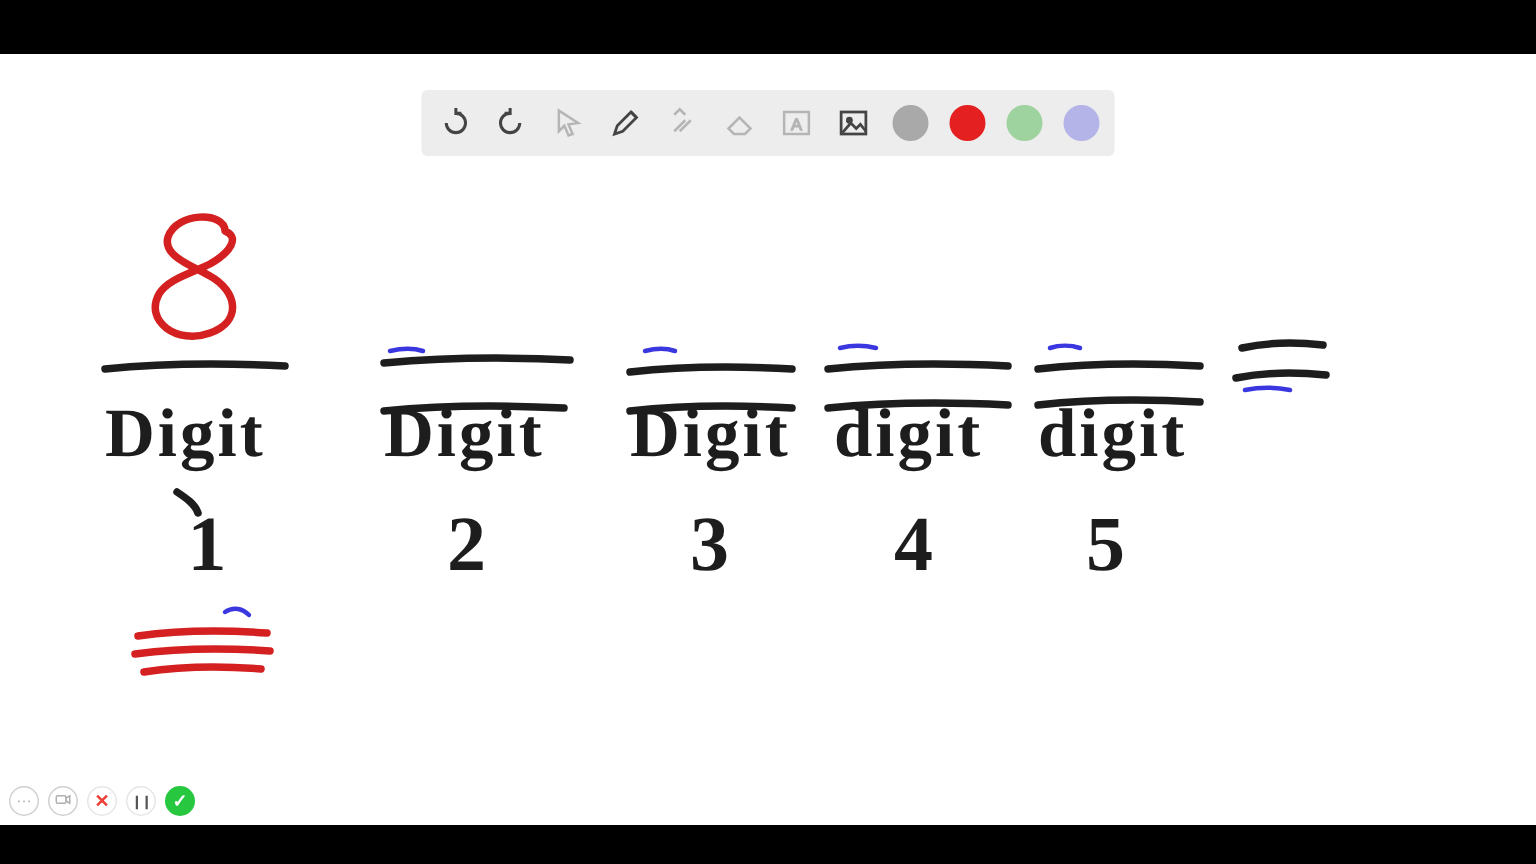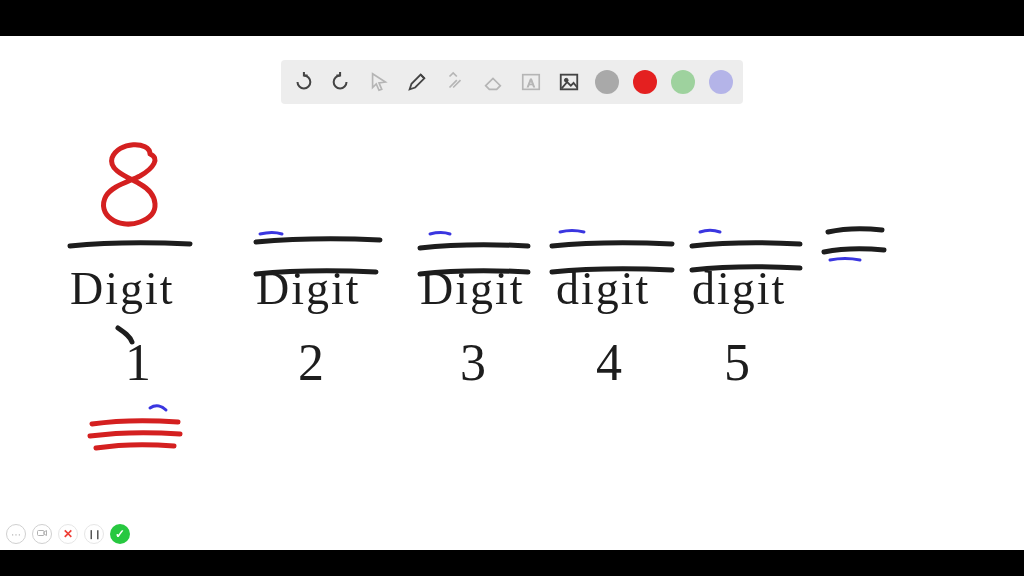--- a/index.html
+++ b/index.html
@@ -55,20 +55,21 @@
     width: 24px;
     height: 24px;
     border-radius: 50%;
     cursor: pointer;
   }
 
   
   .canvas-layer {
     position: absolute;
     inset: 0;
+    font-weight: bold;
   }
   .canvas-layer svg {
     width: 100%;
     height: 100%;
     display: block;
   }
   .hw-black { stroke:#1d1d1d; fill:none; stroke-width:5; stroke-linecap:round; stroke-linejoin:round; }
   .hw-red   { stroke:#d42020; fill:none; stroke-width:5; stroke-linecap:round; stroke-linejoin:round; }
   .hw-blue  { stroke:#3a36e0; fill:none; stroke-width:3; stroke-linecap:round; stroke-linejoin:round; }
   .hw-text-black {

